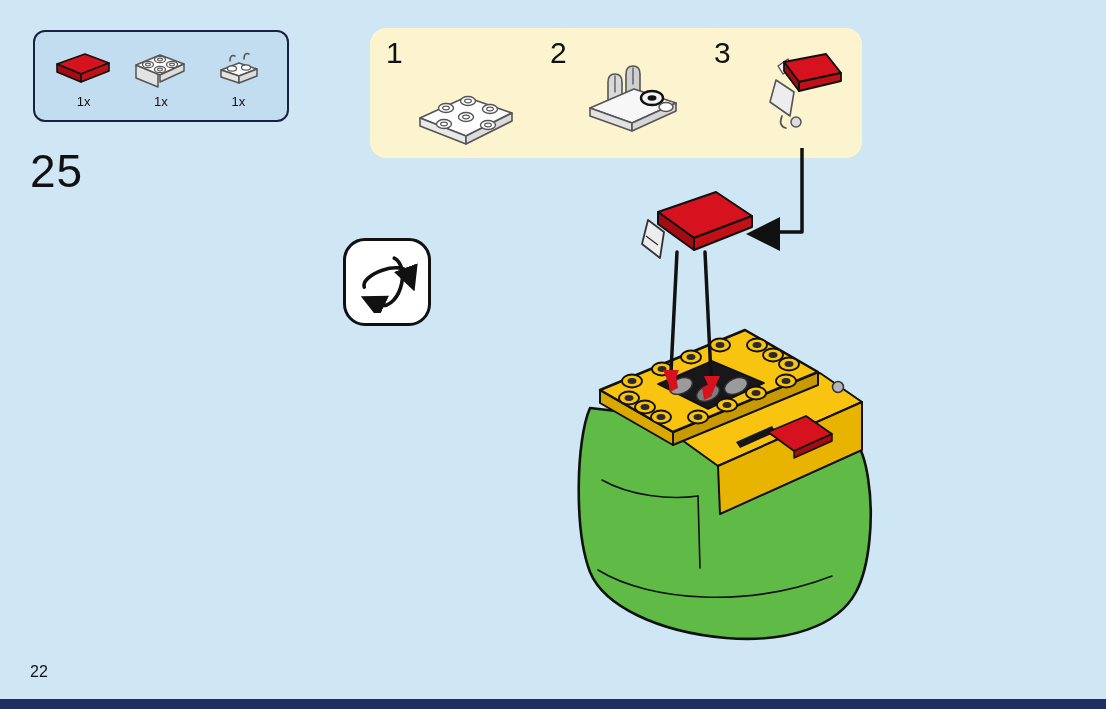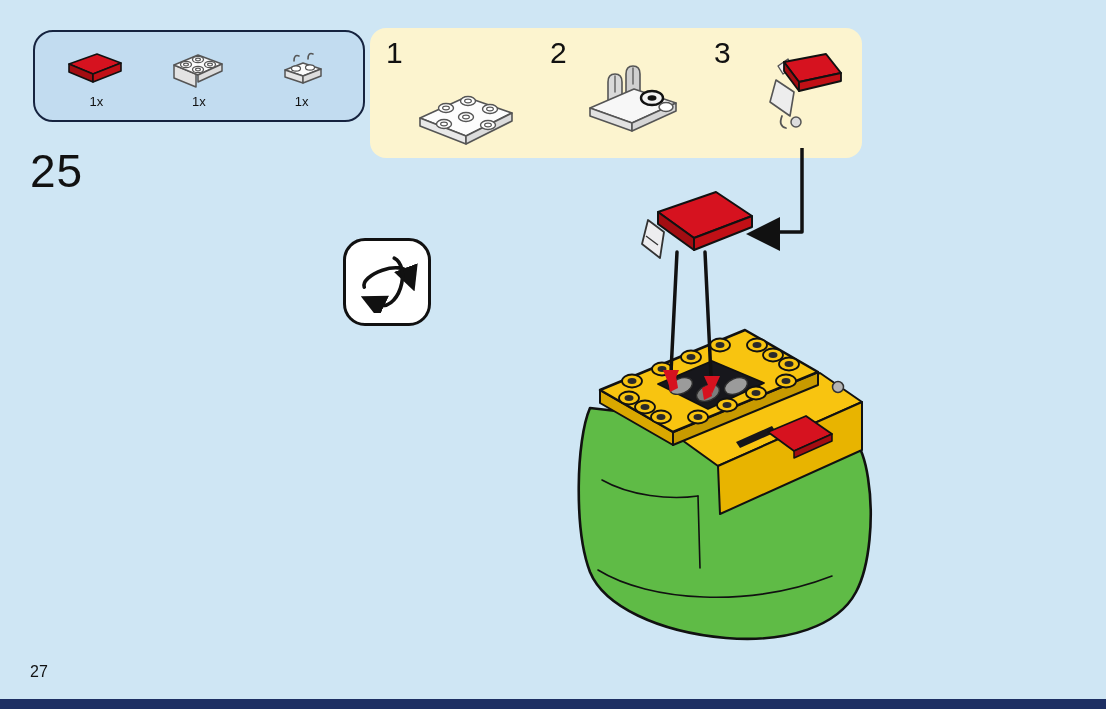--- a/index.html
+++ b/index.html
@@ -5,24 +5,24 @@
   * { margin:0; padding:0; box-sizing:border-box; }
   html,body { width:1106px; height:709px; }
   body {
     background: var(--background,#cfe6f4);
     font-family:"Liberation Sans",sans-serif;
     position:relative; overflow:hidden; color:#111;
   }
   .page { position:absolute; inset:0; }
 
   .parts-box {
-    position:absolute; left:33px; top:30px; width:332px; height:92px;
+    position:absolute; left:33px; top:30px; width:256px; height:92px;
     background:var(--parts-box-fill,#c2dcf0);
     border:2px solid var(--parts-box-border,#16233f);
-    border-radius:20px;
+    border-radius:12px;
     display:flex; justify-content:space-around; align-items:center;
     padding:6px 10px 4px;
   }
   .part { display:flex; flex-direction:column; align-items:center; }
   .part svg { display:block; }
   .part-qty { font-size:13px; margin-top:-1px; }
 
   .step-number {
     position:absolute; left:30px; top:124px;
     font-size:46px; font-weight:500; letter-spacing:1px;margin-top:20px;
@@ -248,16 +248,16 @@
       <path class="f-red-dk ol" stroke-width="2" d="M 118 72 L 154 98 L 154 110 L 118 84 Z"></path>
       <path class="f-red-sd ol" stroke-width="2" d="M 154 98 L 212 76 L 212 87 L 154 110 Z"></path>
     </g>
 
     <g>
       <path d="M 262 8 L 262 92 L 240 92" fill="none" stroke="#111" stroke-width="3.5" stroke-linejoin="round"></path>
       <polygon fill="#111" points="206,94 240,77 240,111"></polygon>
     </g>
   </svg>
 
-  <div class="page-number">27</div>
+  <div class="page-number">22</div>
 
   <div class="footer-bar"></div>
 </div>
 
 </body></html>

